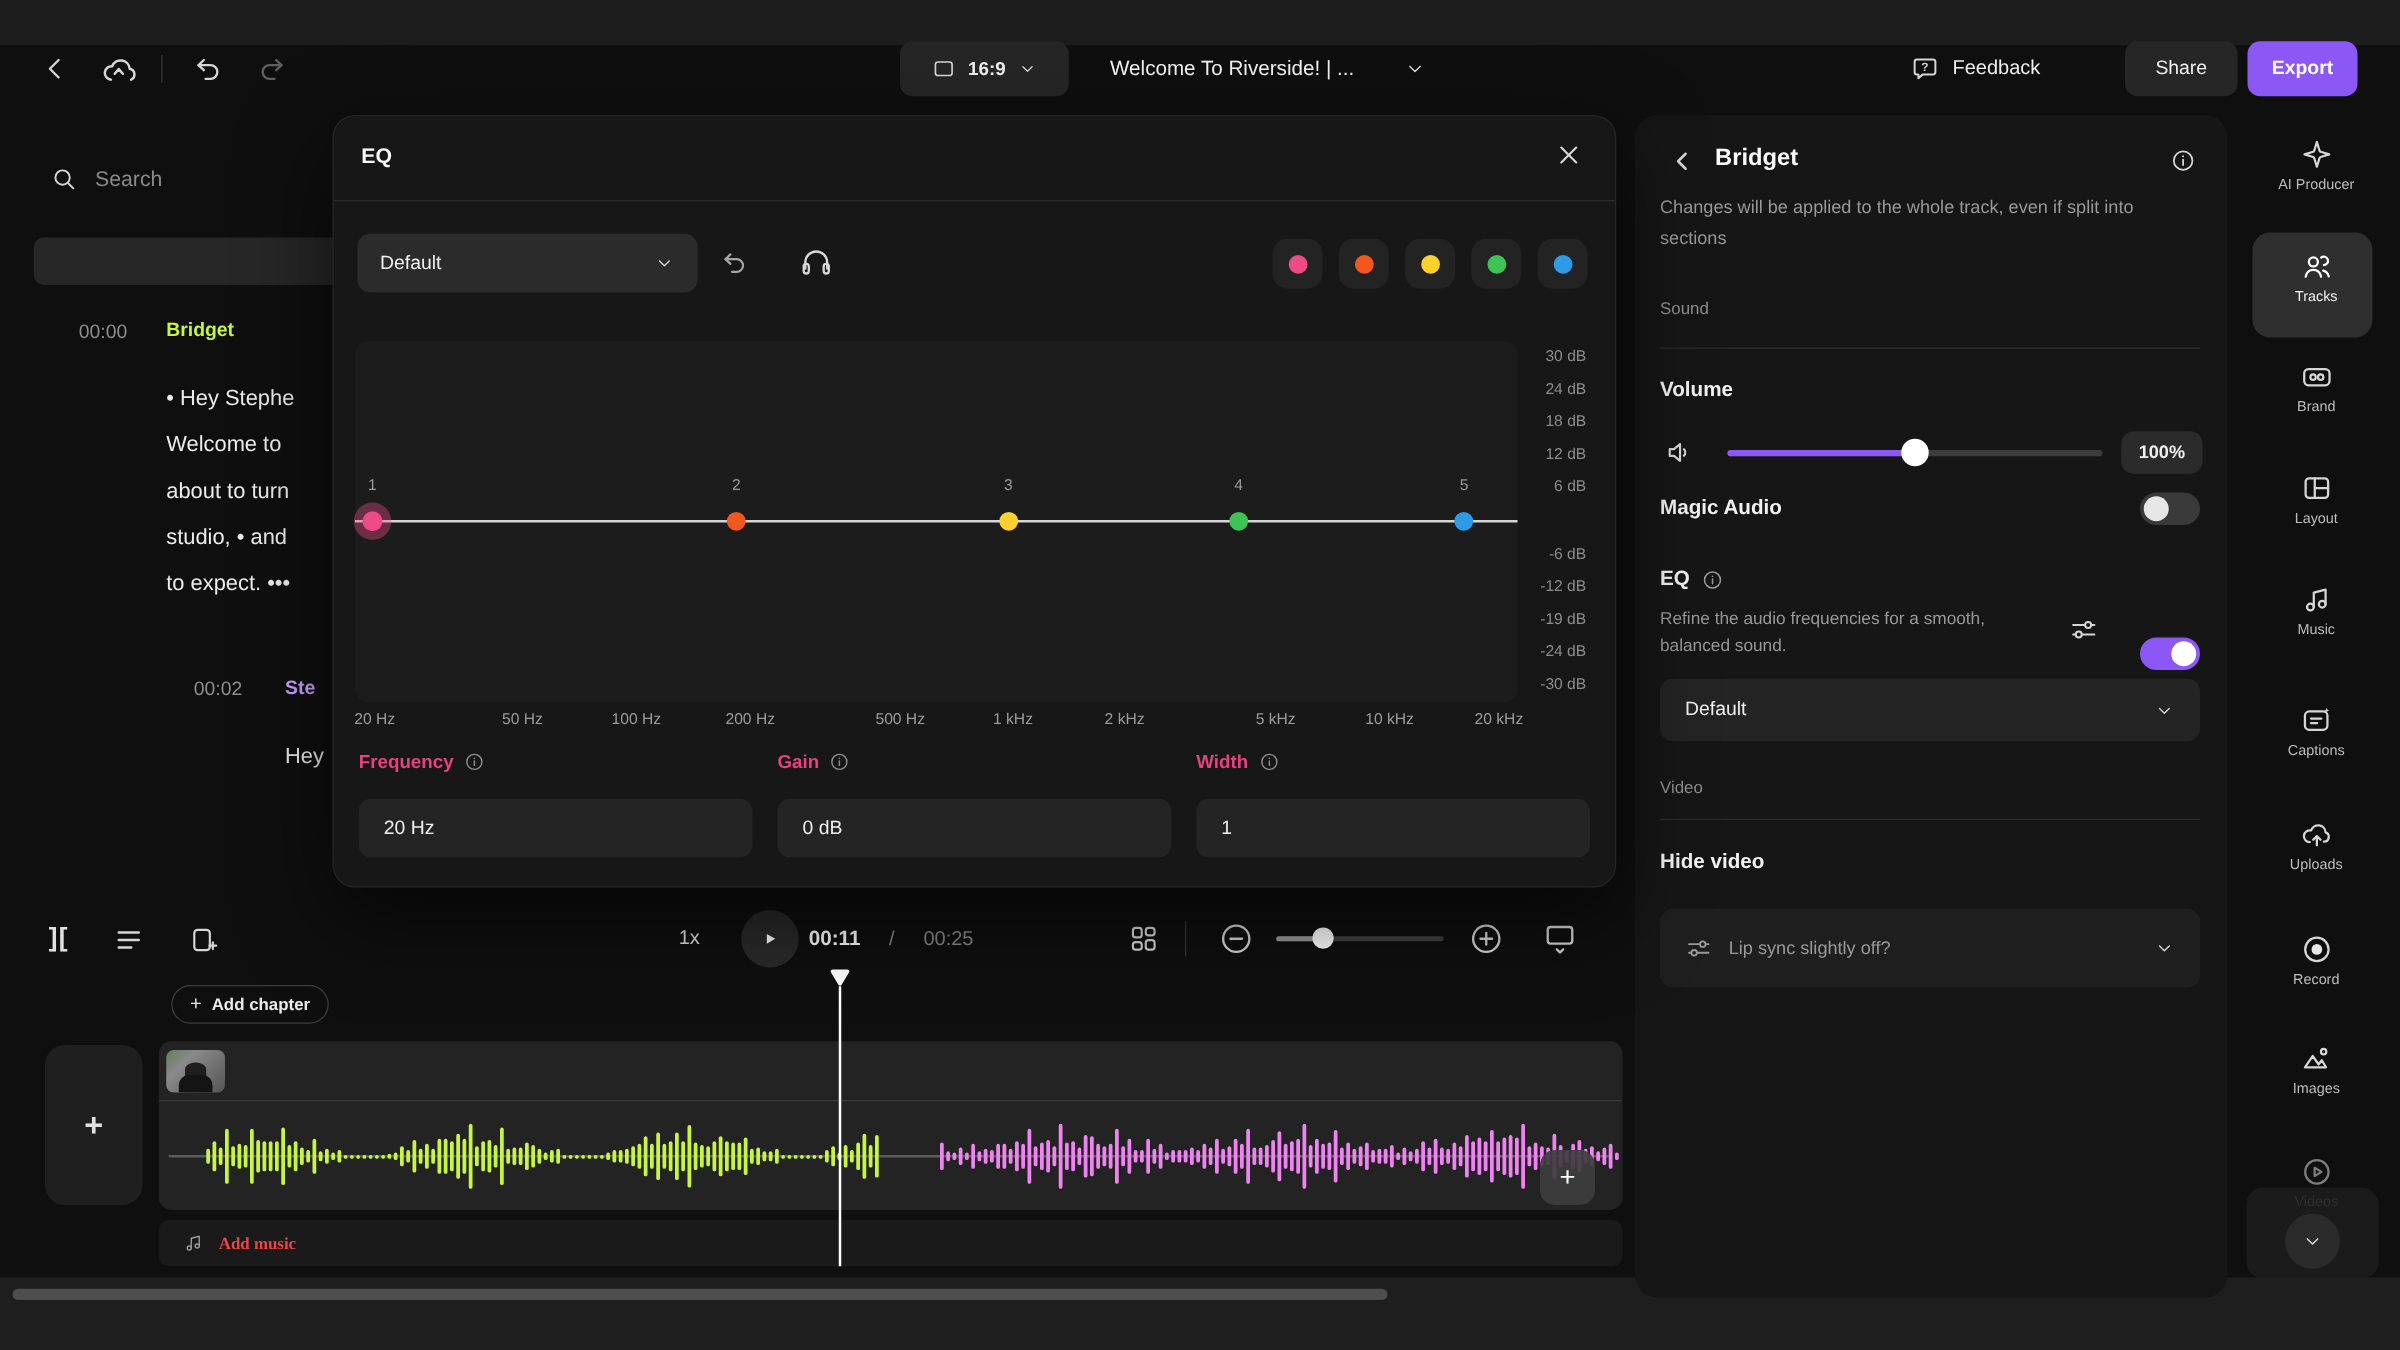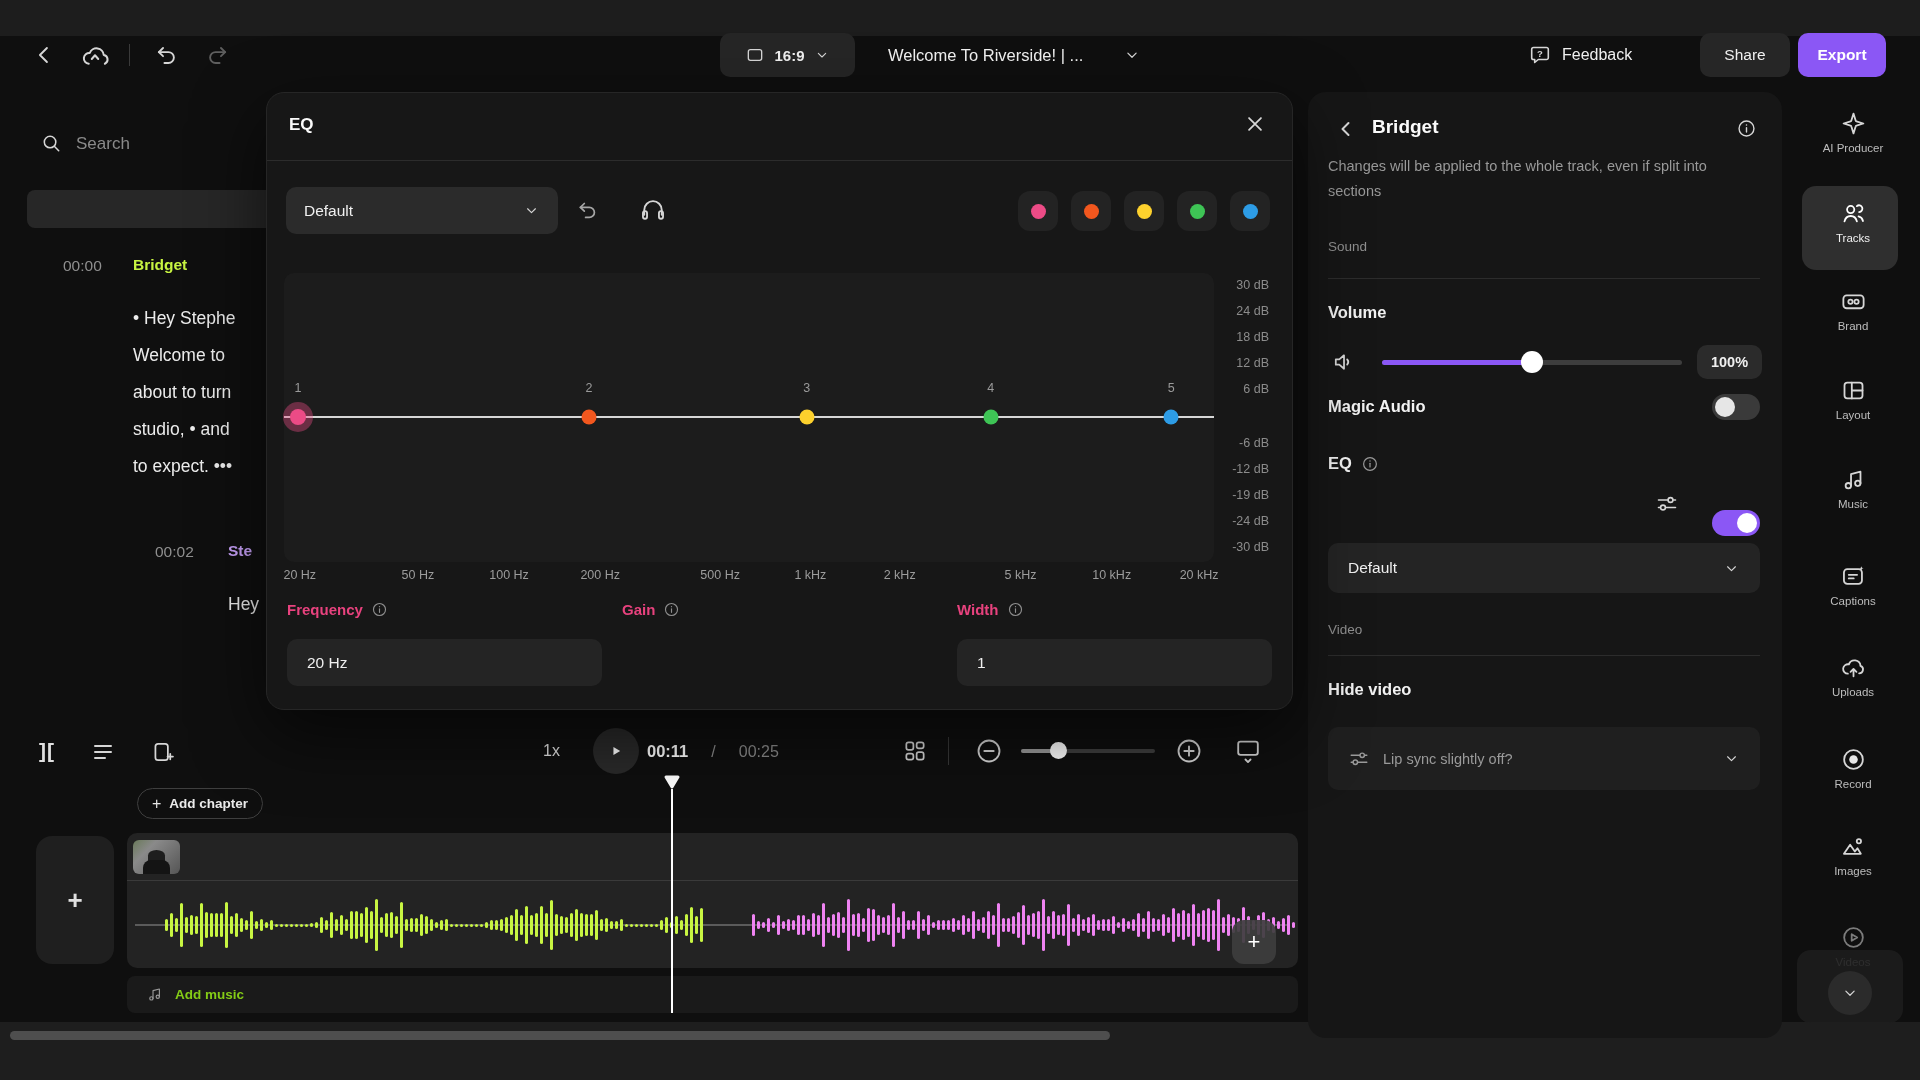--- a/index.html
+++ b/index.html
@@ -429,21 +429,21 @@
     </svg>
   <div style="position:absolute;left:7.8px;top:14px;width:2.5px;height:224px;background:#fff;"></div>
 </div>
 
 <div class="abs" style="left:127px;top:976px;width:1171px;height:37px;background:#1a1a1a;border-radius:8px;display:flex;align-items:center;gap:11px;padding-left:20px;box-sizing:border-box;cursor:pointer;">
   <svg class="icon" width="17" height="17" viewBox="0 0 24 24" style="stroke:#9a9a9a;">
     <path d="M8.5 17.5V6.5l9-2.2v10.9"></path>
       <circle cx="6.2" cy="17.5" r="2.3"></circle>
       <circle cx="15.2" cy="15.2" r="2.3"></circle>
     </svg>
-  <span style="font-size:13.5px;color:#84cc16;font-weight:bold;">Add music</span>
+  <span style="font-size:13.5px;color:#ef4444;font-weight:bold;font-family:Liberation Serif, serif;">Add music</span>
 </div>
 
 <div class="abs" style="left:0;top:1022px;width:1920px;height:58px;background:#1e1e1e;"></div>
 <div class="abs" style="left:10px;top:1031px;width:1100px;height:9px;background:#4e4e4e;border-radius:5px;cursor:grab;"></div>
 
 <div class="abs" style="left:266px;top:92px;width:1027px;height:618px;background:#171717;border:1px solid #262626;border-radius:18px;box-shadow:0 24px 70px rgba(0,0,0,.6);z-index:10;box-sizing:border-box;">
   <span class="abs" style="left:22px;top:22px;font-size:17px;font-weight:bold;color:#fafafa;">EQ</span>
   <button class="abs iconbtn" style="left:975px;top:18px;width:26px;height:26px;">
     <svg class="icon" width="26" height="26" viewBox="0 0 24 24">
         <path d="M6.5 6.5l11 11M17.5 6.5l-11 11"></path>
@@ -546,20 +546,23 @@
     <span>Width</span>
     <svg class="icon" width="17" height="17" viewBox="0 0 24 24" style="stroke:#8f8f8f;">
         <circle cx="12" cy="12" r="8.5"></circle>
         <path d="M12 11v5"></path>
         <circle cx="12" cy="8" r="0.9" fill="#8f8f8f" stroke="none"></circle>
       </svg>
   </div>
   <div class="fieldbox" style="left:20px;top:546px;">
       <span>20 Hz</span>
     </div>
+  <div class="fieldbox" style="left:355px;top:546px;">
+      <span>0 dB</span>
+    </div>
   <div class="fieldbox" style="left:690px;top:546px;">
       <span>1</span>
     </div>
 </div>
 
 <div class="abs" style="left:1308px;top:92px;width:474px;height:946px;background:#161616;border-radius:18px;z-index:5;">
   <button class="iconbtn abs" style="left:26px;top:25px;width:24px;height:24px;">
     <svg class="icon" width="24" height="24" viewBox="0 0 24 24" style="stroke-width:2;">
         <path d="M14.5 6l-6 6 6 6"></path>
       </svg>
@@ -596,20 +599,21 @@
     </div>
 
   <div class="abs" style="left:20px;top:362px;display:flex;align-items:center;gap:9px;">
     <span style="font-size:16.5px;font-weight:bold;color:#f2f2f2;">EQ</span>
     <svg class="icon" width="18" height="18" viewBox="0 0 24 24" style="stroke:#9a9a9a;">
         <circle cx="12" cy="12" r="8.5"></circle>
         <path d="M12 11v5"></path>
         <circle cx="12" cy="8" r="0.9" fill="#9a9a9a" stroke="none"></circle>
       </svg>
   </div>
+  <div class="abs" style="left:20px;top:392px;width:300px;font-size:13.8px;line-height:22px;color:#999;">Refine the audio frequencies for a smooth, balanced sound.</div>
   <button class="abs iconbtn" style="left:347px;top:400px;width:24px;height:24px;">
     <svg class="icon" width="24" height="24" viewBox="0 0 24 24">
       <path d="M3.5 8h17M3.5 15.5h17"></path>
         <circle cx="15.5" cy="8" r="2.4" fill="#161616"></circle>
         <circle cx="8" cy="15.5" r="2.4" fill="#161616"></circle>
       </svg>
   </button>
   <div class="abs toggle on" style="left:404px;top:392px;">
       <div class="knob"></div>
     </div>

